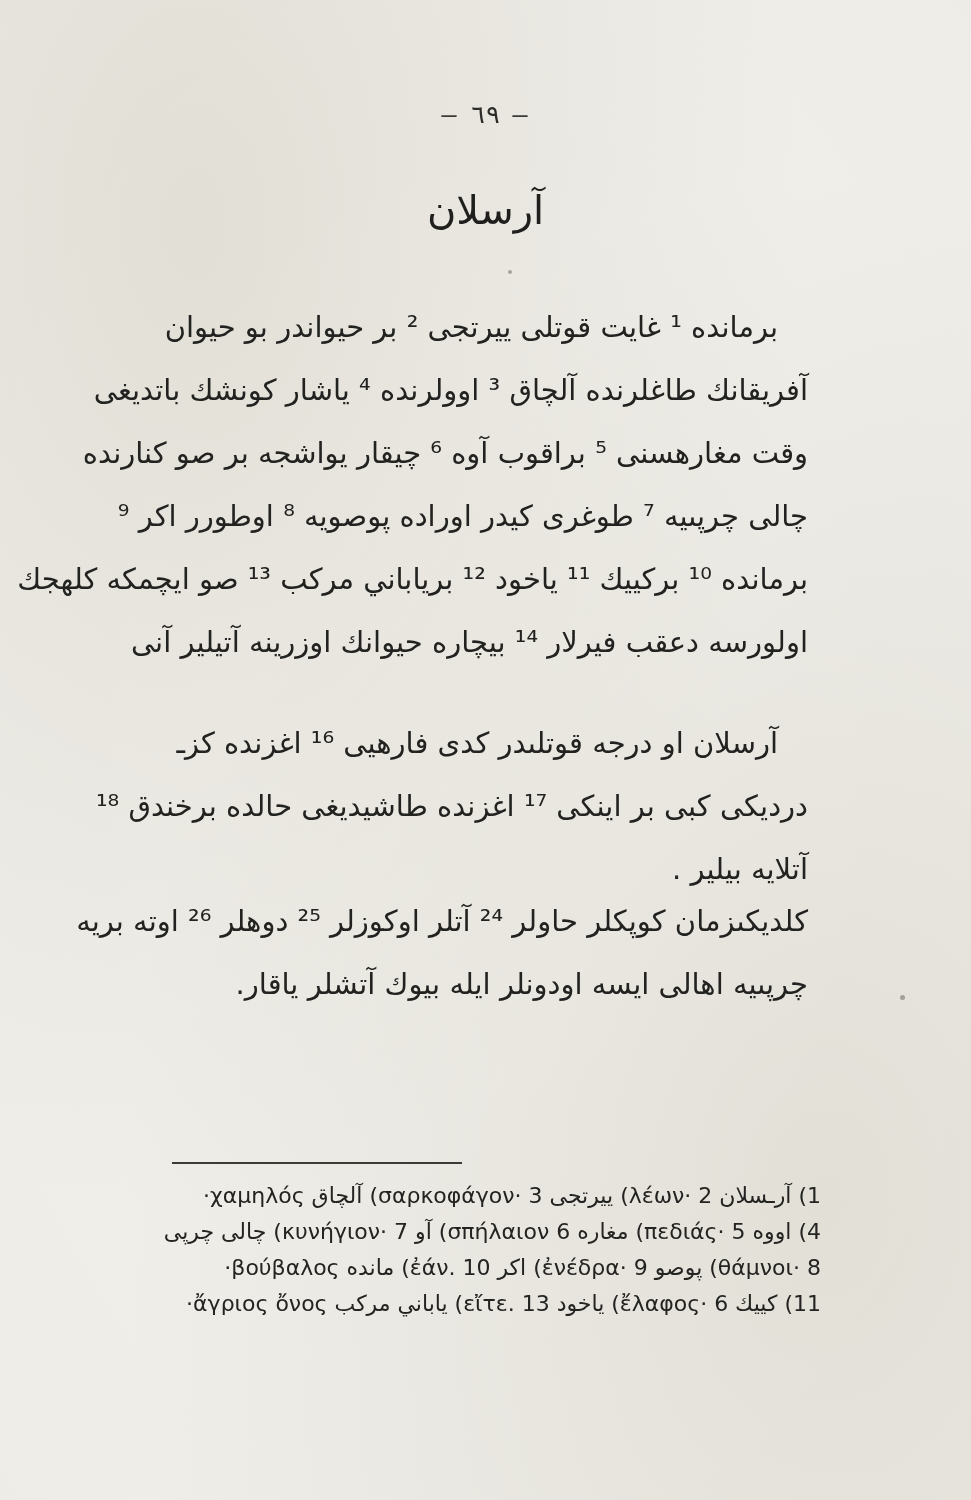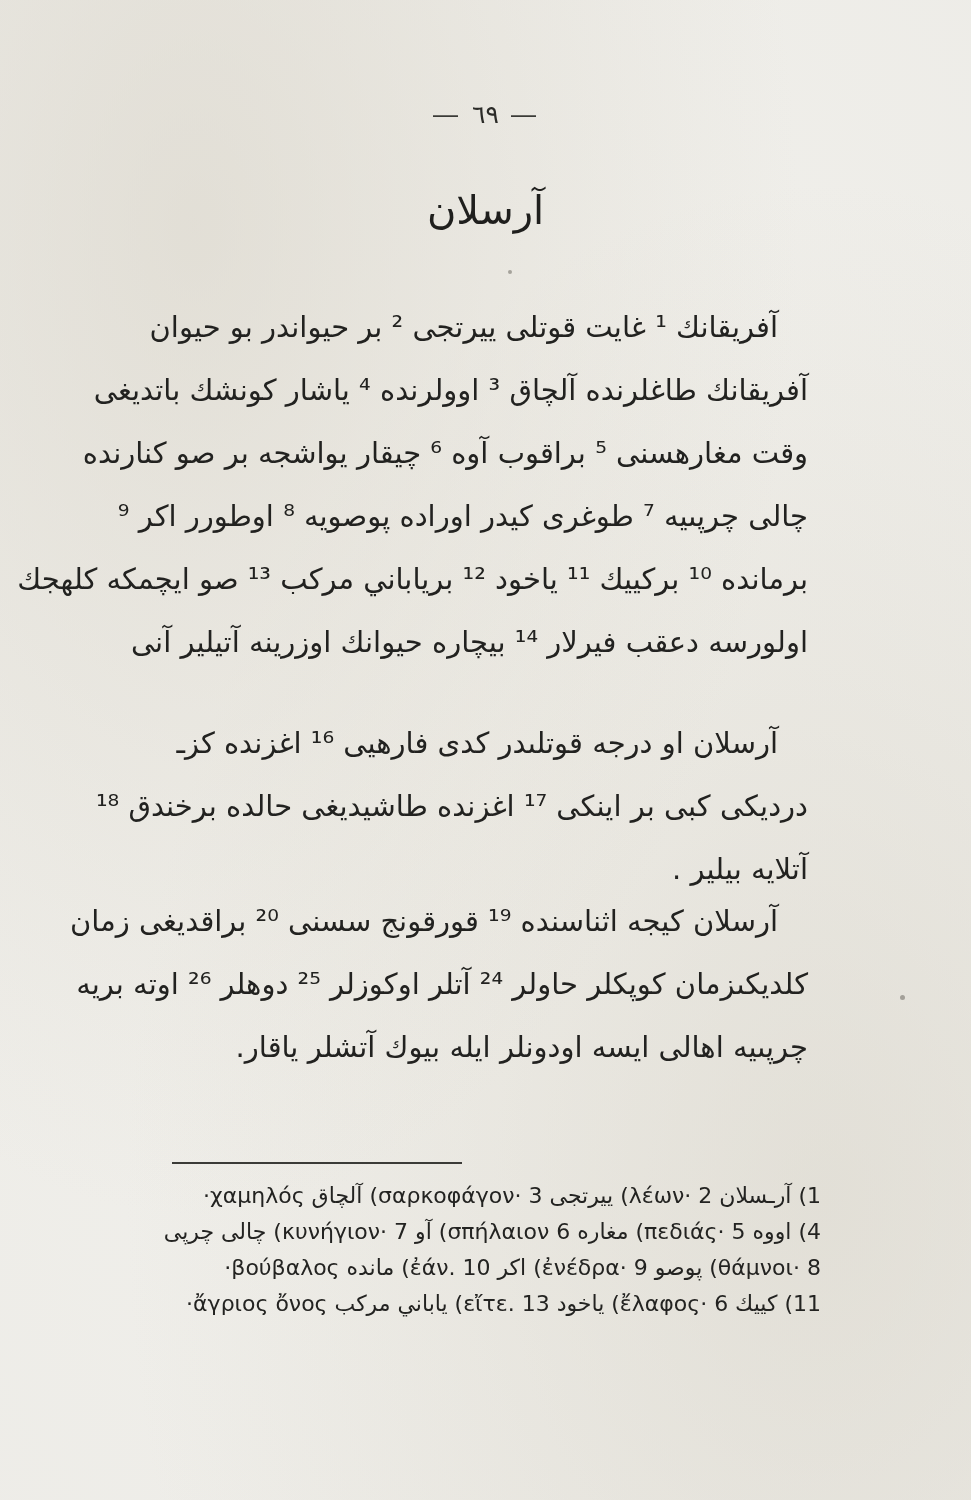--- a/index.html
+++ b/index.html
@@ -31,21 +31,21 @@
   }
   .page-number {
     position: absolute;
     top: 100px;
     left: 0;
     right: 0;
     text-align: center;
     font-size: 25px;
     color: #2b2b28;
     letter-spacing: 2px;
-    font-family: Liberation Sans, sans-serif;
+    font-family: Liberation Mono, monospace;
     direction: ltr;
   }
   .page-number .dash {
     display: inline-block;
     margin: 0 12px;
     color: #3a3a36;
   }
   .title {
     position: absolute;
     top: 186px;
@@ -115,36 +115,35 @@
 
 <div class="page">
 
   <div class="page-number">
     <span class="dash">—</span><span>٦٩</span><span class="dash">—</span>
   </div>
 
   <div class="title">آرسلان</div>
 
   <div class="body-block" id="para-1">
-    <div class="para-line first">آفريقانك ¹ غايت قوتلى ييرتجى ² بر حيواندر  بو حيوان</div>
+    <div class="para-line first">برمانده ¹ غايت قوتلى ييرتجى ² بر حيواندر  بو حيوان</div>
     <div class="para-line">آفريقانك طاغلرنده آلچاق ³ اوولرنده ⁴ ياشار كونشك باتديغى</div>
     <div class="para-line">وقت مغارهسنى ⁵ براقوب آوه ⁶ چيقار يواشجه بر صو كنارنده</div>
     <div class="para-line">چالى چرپىيه ⁷ طوغرى كيدر اوراده پوصويه ⁸ اوطورر  اكر ⁹</div>
     <div class="para-line">برمانده ¹⁰ بركييك ¹¹ ياخود ¹² برياباني مركب ¹³ صو ايچمكه كلهجك</div>
     <div class="para-line">اولورسه دعقب فيرلار ¹⁴ بيچاره حيوانك اوزرينه آتيلير آنى</div>
   </div>
 
   <div class="body-block" id="para-2">
     <div class="para-line first">آرسلان او درجه قوتلىدر كدى فارهيى ¹⁶ اغزنده كزـ</div>
     <div class="para-line">درديكى كبى بر اينكى ¹⁷ اغزنده طاشيديغى حالده برخندق ¹⁸</div>
     <div class="para-line">آتلايه بيلير .</div>
   </div>
 
   <div class="body-block" id="para-3">
-    <div class="para-line first">آرسلان كيجه اثناسنده ¹⁹ قورقونج سسنى ²⁰ براقديغى زمان</div>
     <div class="para-line">كلديكىزمان كوپكلر حاولر ²⁴ آتلر اوكوزلر ²⁵ دوهلر ²⁶ اوته بريه</div>
     <div class="para-line">چرپىيه اهالى ايسه اودونلر ايله بيوك آتشلر ياقار.</div>
   </div>
 
   <div class="rule"></div>
 
   <div class="footnotes">
     <div class="fn-line">1) آرـسلان λέων·   2) ييرتجى σαρκοφάγον·   3) آلچاق χαμηλός·</div>
     <div class="fn-line">4) اووه πεδιάς·  5) مغاره σπήλαιον   6) آو κυνήγιον·  7) چالى چرپى</div>
     <div class="fn-line">θάμνοι·   8) پوصو ἐνέδρα·   9) اكر ἐάν.   10) مانده βούβαλος·</div>

